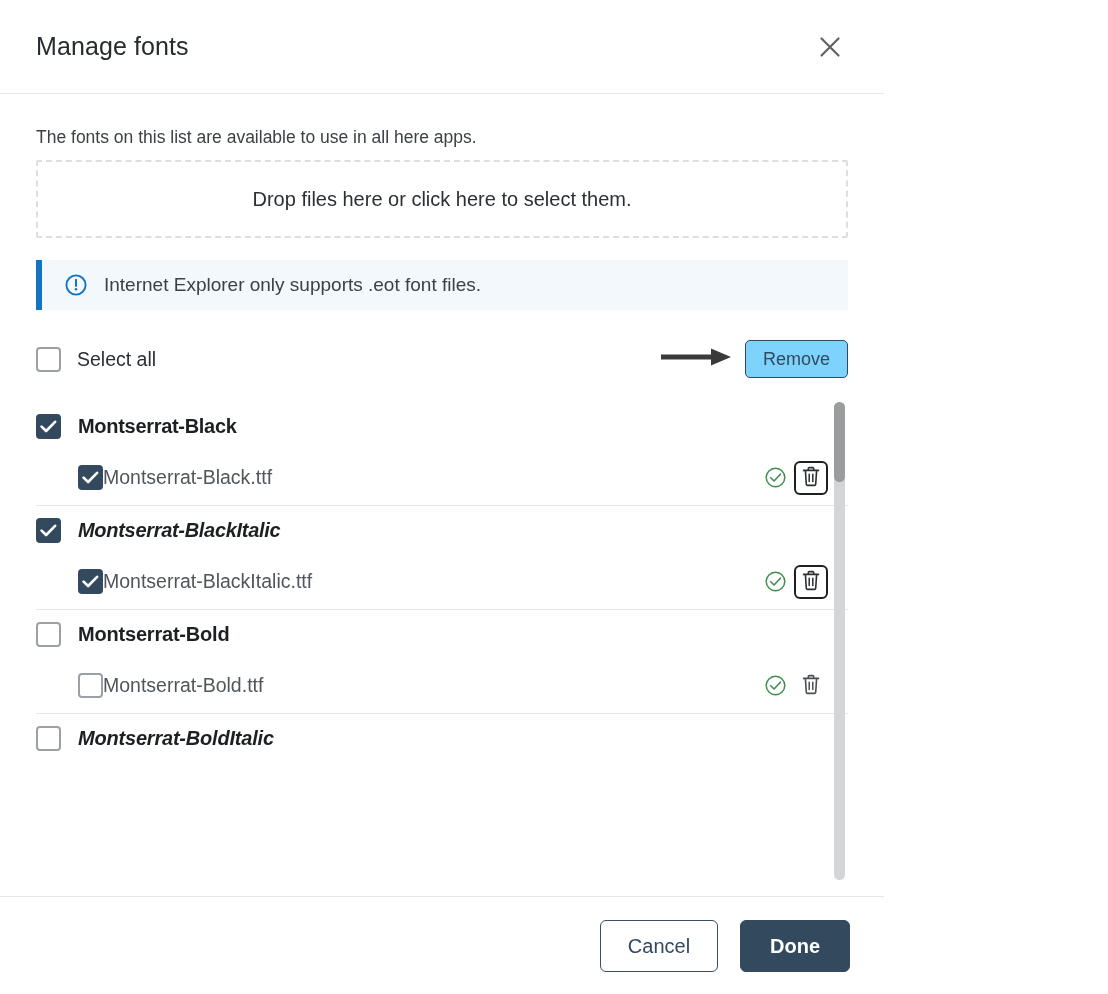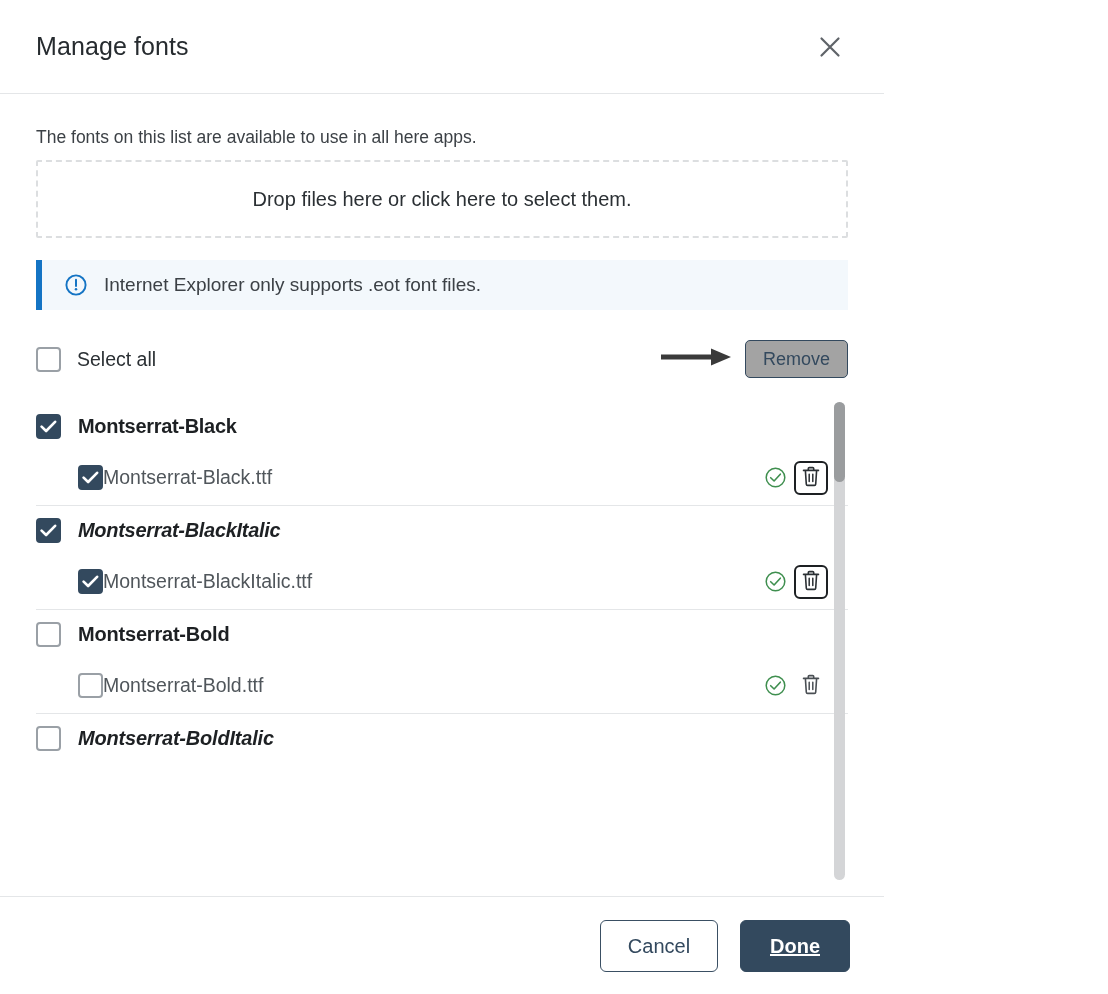--- a/index.html
+++ b/index.html
@@ -106,21 +106,21 @@
     margin-left: auto;
     display: flex; align-items: center;
   }
   .arrow-annot { margin-right: 8px; display: block; }
   .remove-btn {
     min-width: 100px;
     height: 38px;
     padding: 0 17px;
     border: 1.5px solid #33495e;
     border-radius: 5px;
-    background: #a3a3a3;
+    background: #7dd3fc;
     color: #33495e;
     font-size: 18px;
     font-family: "Liberation Sans", sans-serif;
     cursor: pointer;
     line-height: 1;
   }
 
   
   .cb {
     width: 25px; height: 25px;
@@ -238,21 +238,20 @@
     border: 1.5px solid #3a4f63;
     background: #ffffff;
     color: #33495e;
   }
   .btn-done {
     width: 110px;
     border: 1.5px solid #33495e;
     background: #33495e;
     color: #ffffff;
     font-weight: 700;
-    text-decoration: underline;
   }
 </style>
 </head>
 <body>
 
 <div class="dialog">
 
   <div class="dlg-header">
     <div class="dlg-title">Manage fonts</div>
     <button class="close-btn">

